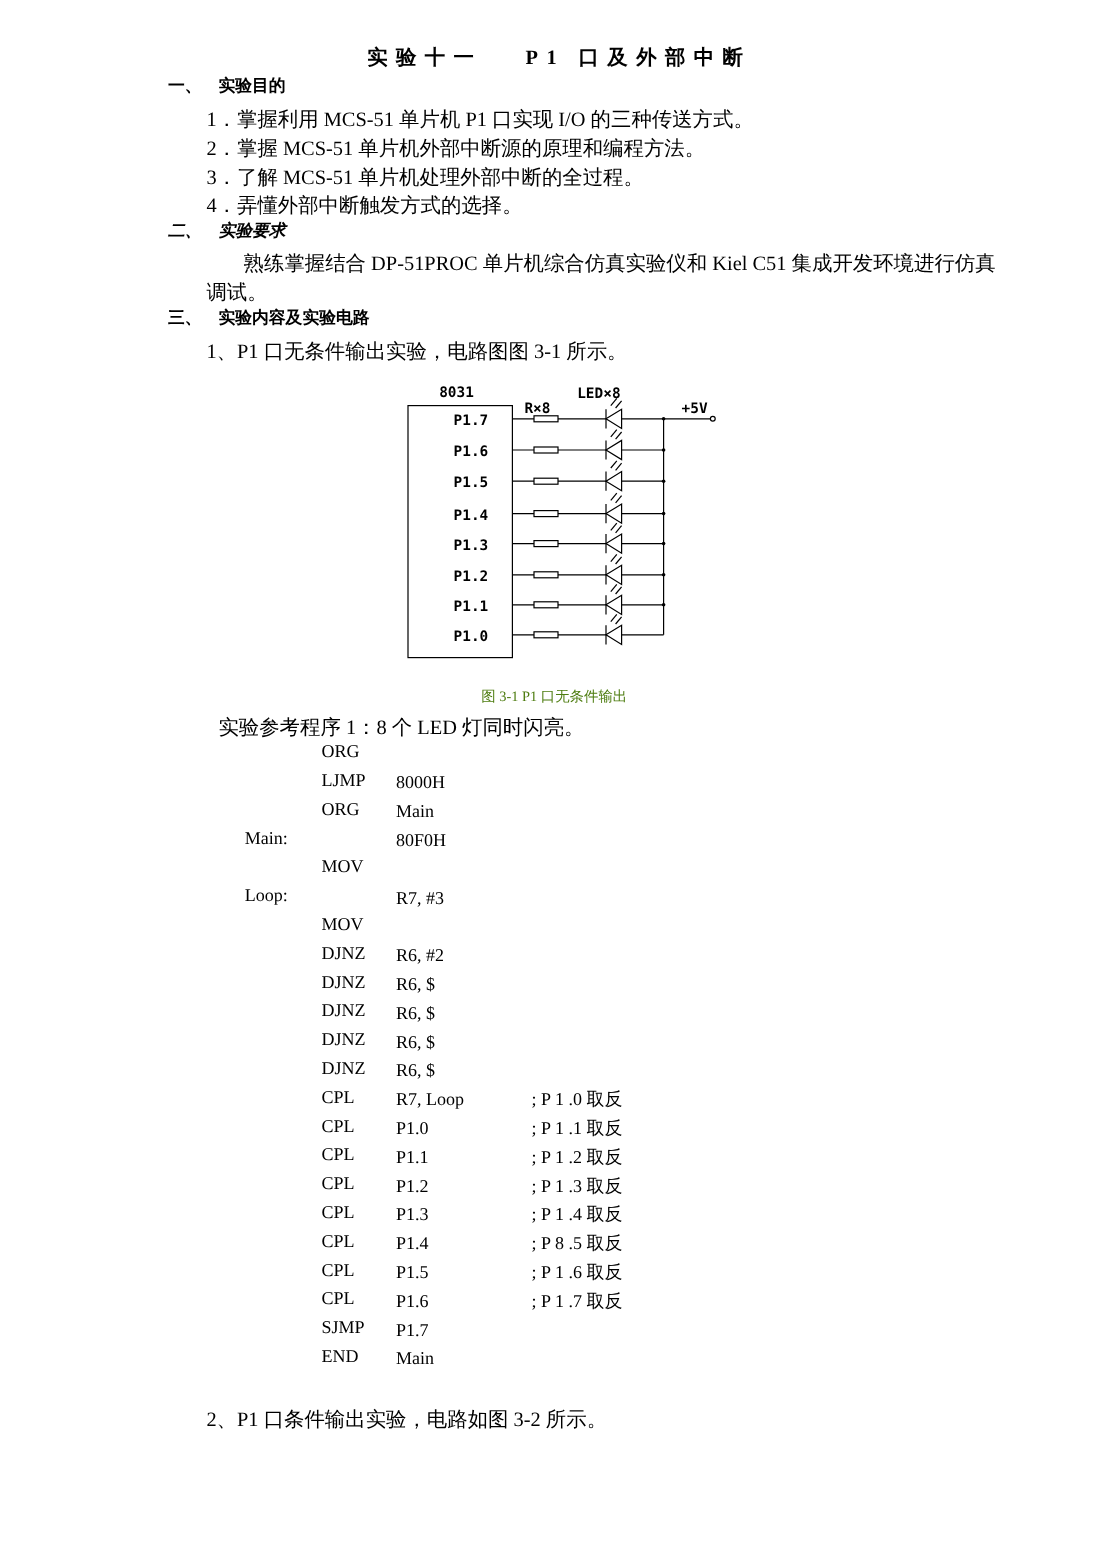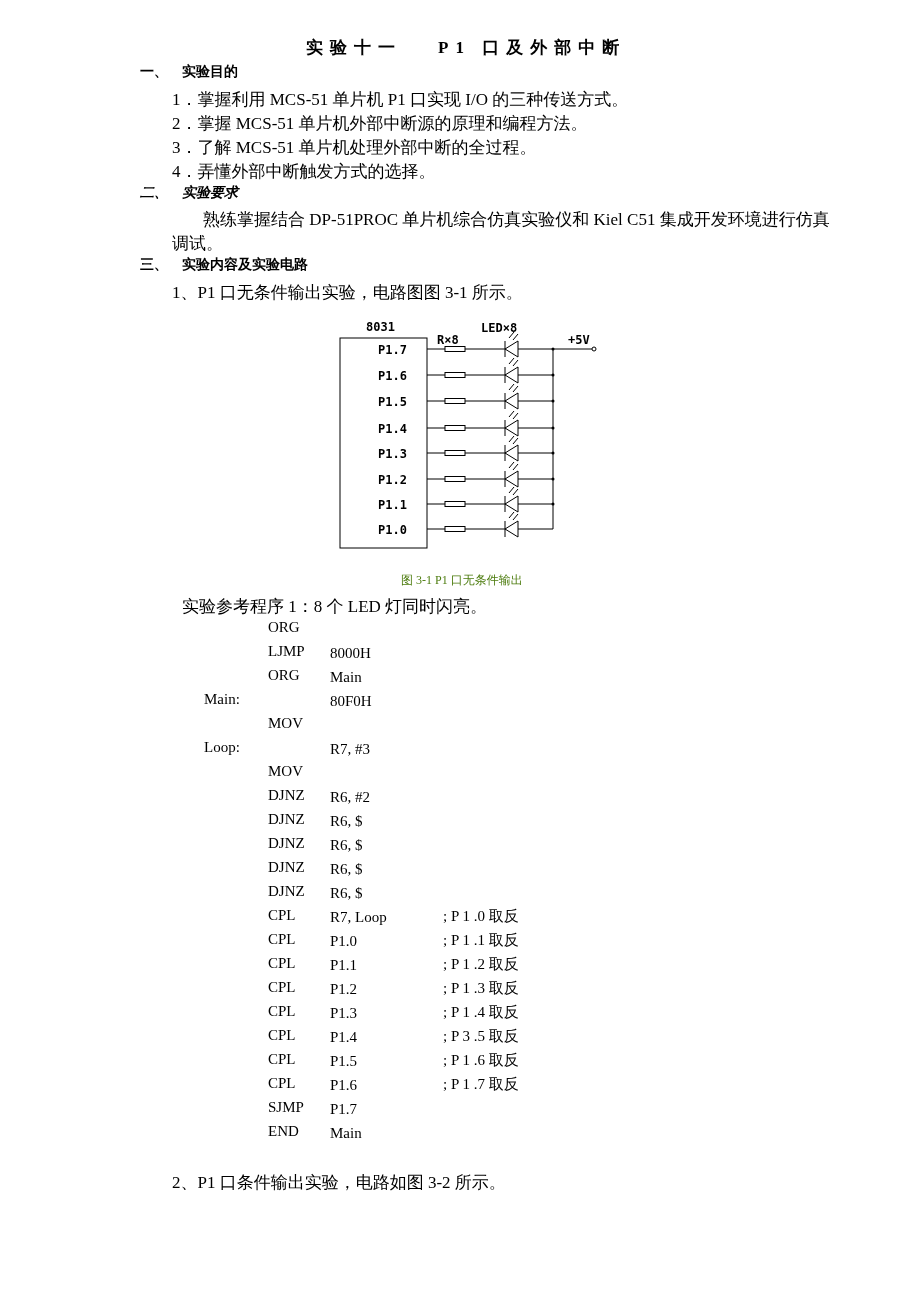--- a/index.html
+++ b/index.html
@@ -195,21 +195,21 @@
     <span class="cmt">; P 1 .3  取反</span>
   </div>
 <div class="abs code" style="top:1003px; left:268px; width:300px; height:20px;">
     <span class="op">CPL</span>
     <span class="arg">P1.4</span>
     <span class="cmt">; P 1 .4  取反</span>
   </div>
 <div class="abs code" style="top:1027px; left:268px; width:300px; height:20px;">
     <span class="op">CPL</span>
     <span class="arg">P1.5</span>
-    <span class="cmt">; P 3 .5  取反</span>
+    <span class="cmt">; P 8 .5  取反</span>
   </div>
 <div class="abs code" style="top:1051px; left:268px; width:300px; height:20px;">
     <span class="op">CPL</span>
     <span class="arg">P1.6</span>
     <span class="cmt">; P 1 .6  取反</span>
   </div>
 <div class="abs code" style="top:1075px; left:268px; width:300px; height:20px;">
     <span class="op">CPL</span>
     <span class="arg">P1.7</span>
     <span class="cmt">; P 1 .7  取反</span>

